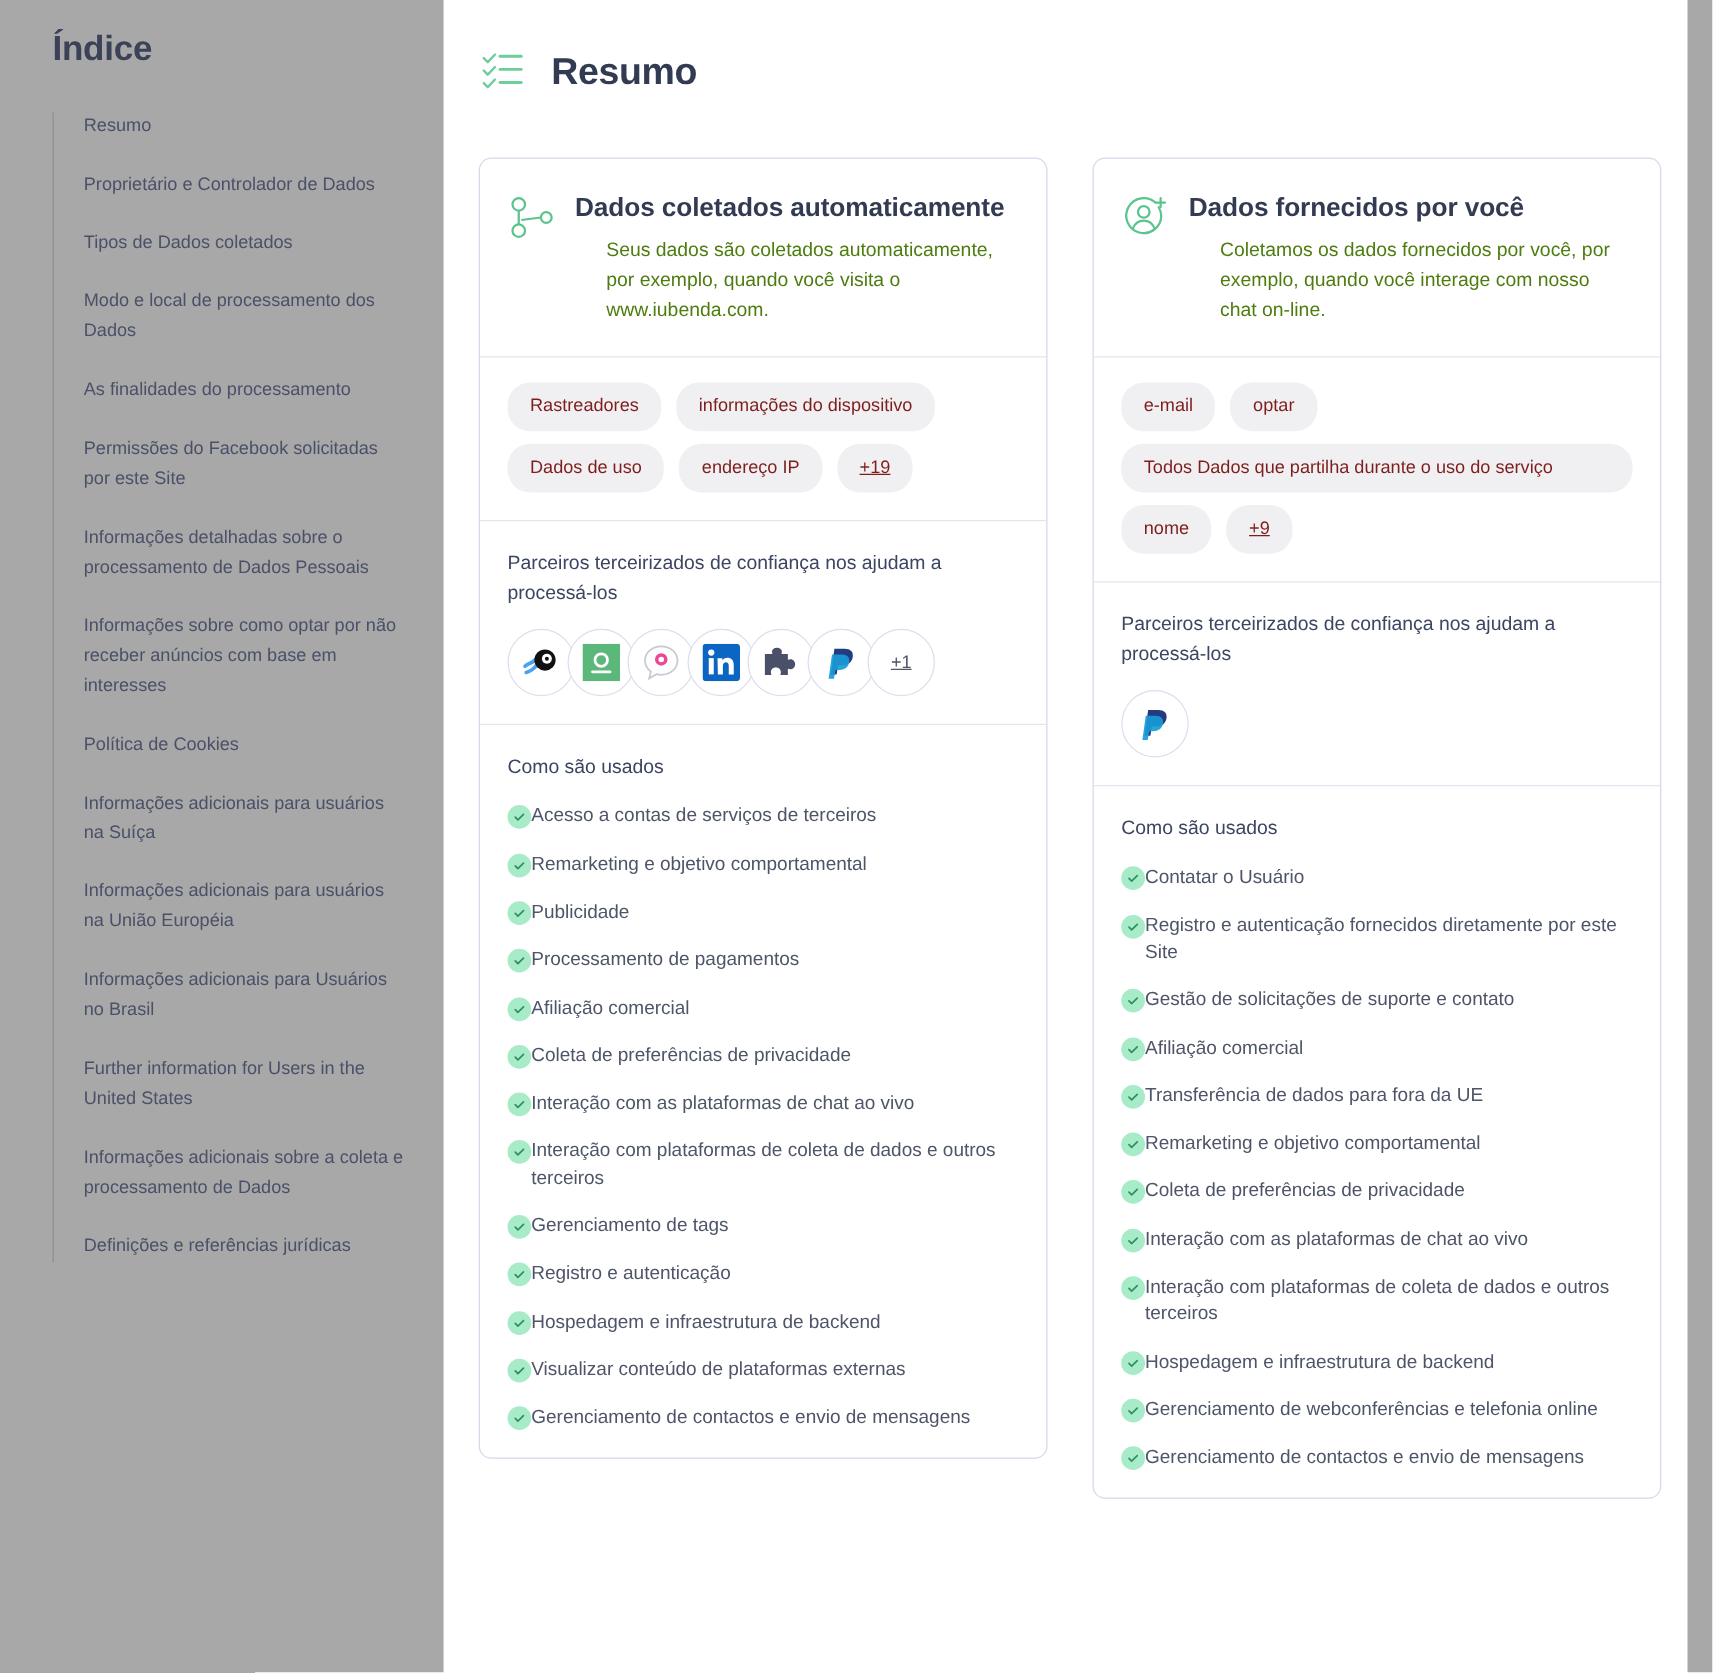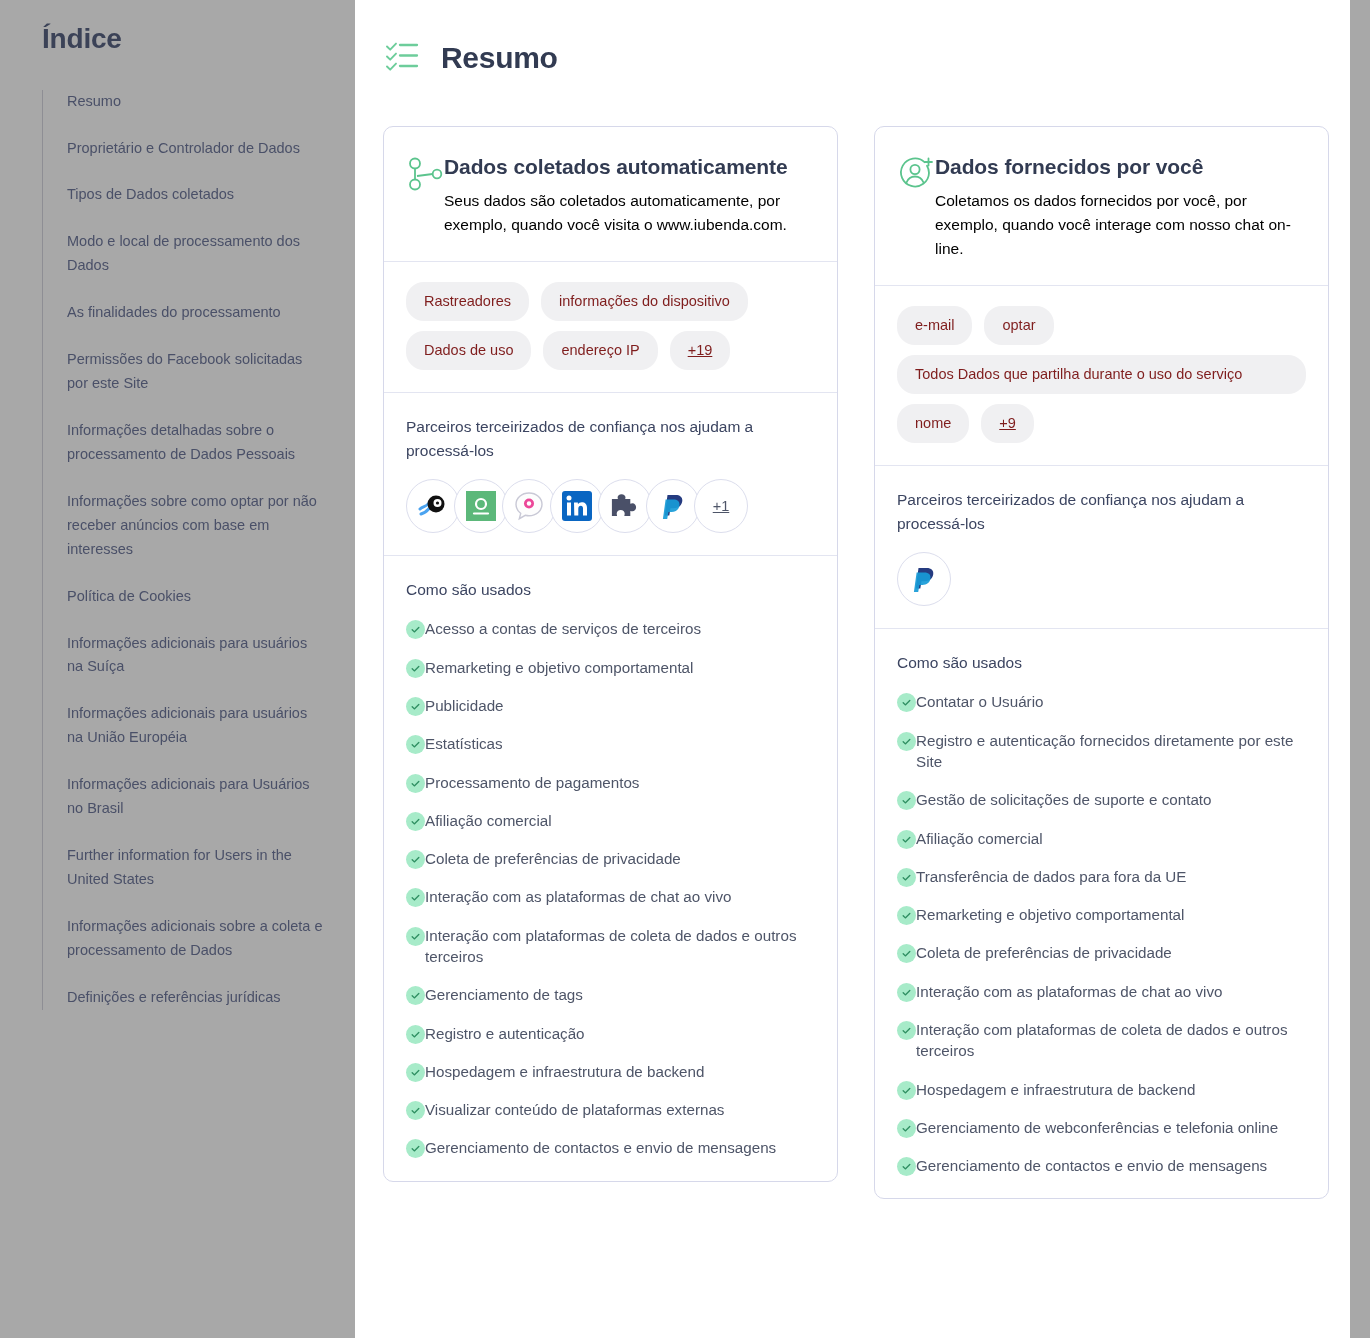--- a/index.html
+++ b/index.html
@@ -86,38 +86,40 @@
   }
 
   .card-section {
     padding: 22px 22px 22px 22px;
     border-bottom: 1px solid #e3e5f1;
   }
   .card-section:last-child { border-bottom: none; }
 
   .card-head {
     display: flex;
+    gap: 16px;
     align-items: flex-start;
     padding: 26px 24px 24px 22px;
     border-bottom: 1px solid #e3e5f1;
   }
   .card-head-icon { flex: 0 0 auto; margin-top: 2px; }
   .card-head-text { flex: 1; }
   .card-title {
     font-size: 21px;
     font-weight: bold;
     color: #323b52;
     line-height: 1.35;
     margin-bottom: 8px;
     letter-spacing: -0.1px;
   }
   .card-desc {
     font-size: 15.5px;
-    color: #000000;
+    color: #4d7c0f;
     line-height: 1.55;
+    margin-left: 25px;
   }
 
   .tags {
     display: flex;
     flex-wrap: wrap;
     gap: 10px 12px;
     padding: 20px 22px 22px 22px;
     border-bottom: 1px solid #e3e5f1;
   }
   .tag {
@@ -336,28 +338,20 @@
          </svg>
        </span>
        <span class="use-text">Publicidade</span>
               </li>
               <li class="use-item">
                 <span class="check-badge">
          <svg width="11" height="11" viewBox="0 0 12 12" fill="none">
            <path d="M2.4 6.3 L4.7 8.6 L9.6 3.9" stroke="#2f8f62" stroke-width="1.5" stroke-linecap="round" stroke-linejoin="round"></path>
          </svg>
        </span>
-       <span class="use-text">Estatísticas</span>
-              </li>
-              <li class="use-item">
-                <span class="check-badge">
-         <svg width="11" height="11" viewBox="0 0 12 12" fill="none">
-           <path d="M2.4 6.3 L4.7 8.6 L9.6 3.9" stroke="#2f8f62" stroke-width="1.5" stroke-linecap="round" stroke-linejoin="round"></path>
-         </svg>
-       </span>
        <span class="use-text">Processamento de pagamentos</span>
               </li>
               <li class="use-item">
                 <span class="check-badge">
          <svg width="11" height="11" viewBox="0 0 12 12" fill="none">
            <path d="M2.4 6.3 L4.7 8.6 L9.6 3.9" stroke="#2f8f62" stroke-width="1.5" stroke-linecap="round" stroke-linejoin="round"></path>
          </svg>
        </span>
        <span class="use-text">Afiliação comercial</span>
               </li>

